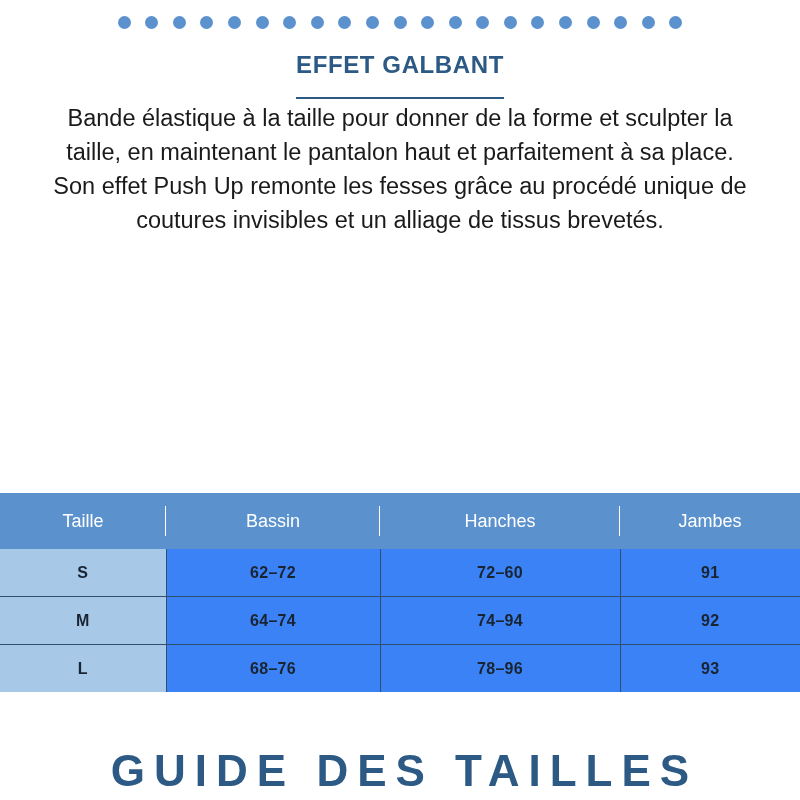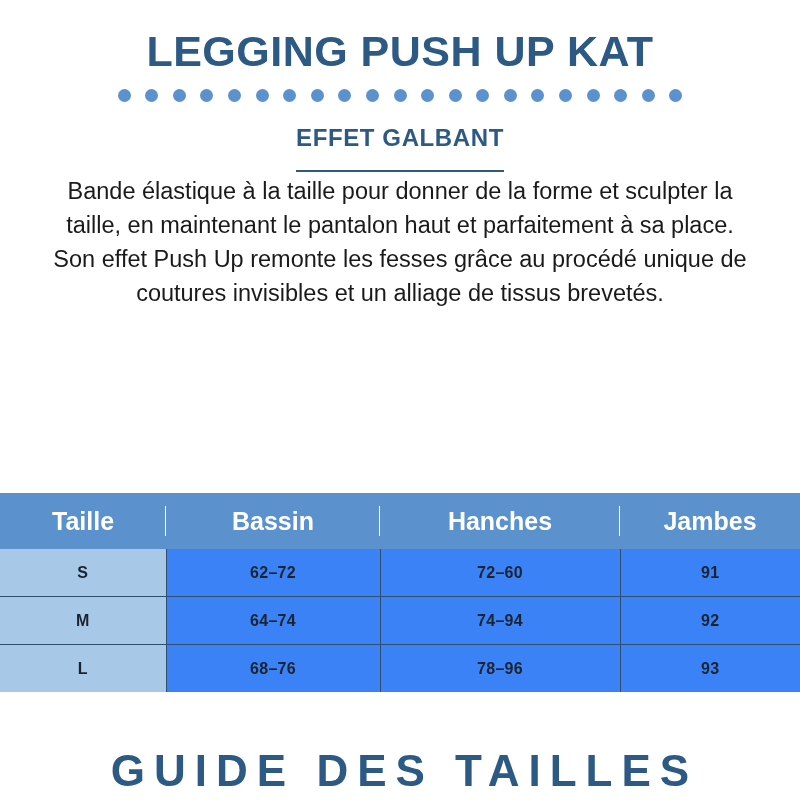--- a/index.html
+++ b/index.html
@@ -106,22 +106,22 @@
     table-layout: fixed;
   }
   table.size-table col.c-size   { width: 166px; }
   table.size-table col.c-bassin { width: 214px; }
   table.size-table col.c-hanch  { width: 240px; }
   table.size-table col.c-jambes { width: 180px; }
 
   thead th {
     background: #5b92ce;
     color: #ffffff;
-    font-size: 25px;
-    font-weight: bold;
+    font-size: 18px;
+    font-weight: normal;
     height: 54px;
     text-align: center;
     vertical-align: middle;
     border: none;
     position: relative;
   }
   thead th.with-sep::after {
     content: "";
     position: absolute;
     right: -1px;
@@ -173,23 +173,20 @@
     letter-spacing: 9px;
     white-space: nowrap;
     text-indent: 9px;
   }
 </style>
 </head>
 <body>
 
 <div class="page">
 
-  <div class="title-block">
-    <h1 class="main-title">LEGGING PUSH UP KAT</h1>
-  </div>
 
   <div class="dot-divider" id="dot-divider">
       <span class="dot" style="background: rgb(91, 146, 206);"></span>
       <span class="dot" style="background: rgb(91, 146, 206);"></span>
       <span class="dot" style="background: rgb(91, 146, 206);"></span>
       <span class="dot" style="background: rgb(91, 146, 206);"></span>
       <span class="dot" style="background: rgb(91, 146, 206);"></span>
       <span class="dot" style="background: rgb(91, 146, 206);"></span>
       <span class="dot" style="background: rgb(91, 146, 206);"></span>
       <span class="dot" style="background: rgb(91, 146, 206);"></span>

